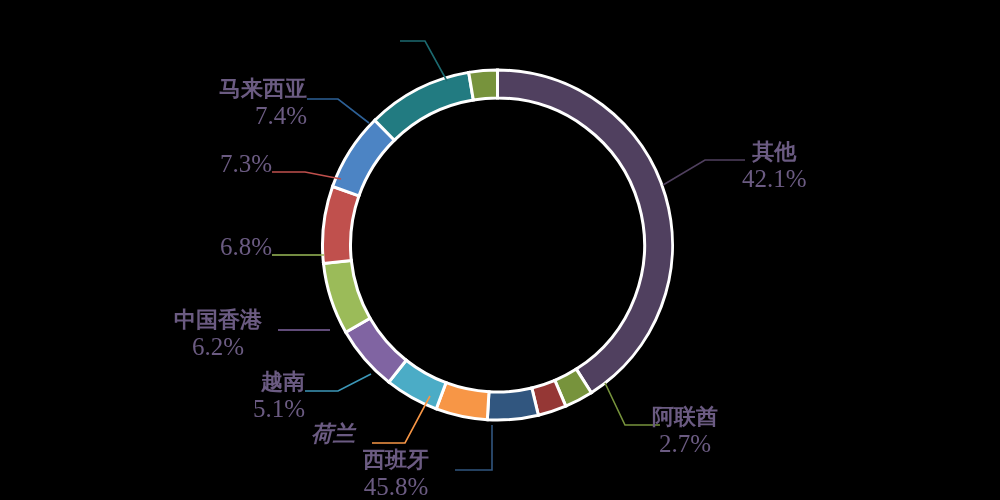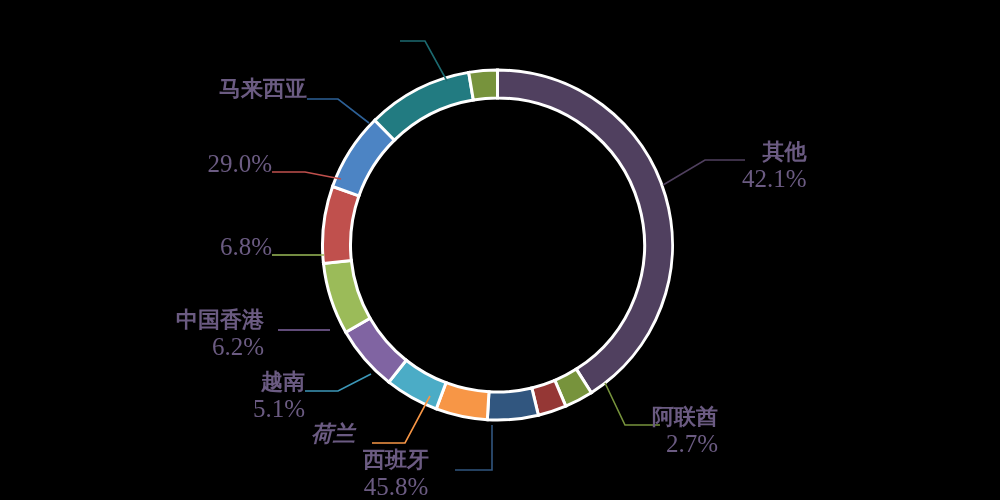--- a/index.html
+++ b/index.html
@@ -49,21 +49,21 @@
     font-family: "DejaVu Sans", sans-serif;
     font-size: 22px;
   }
   .label-value {
     display: block;
     font-family: "Liberation Serif", "DejaVu Serif", serif;
     font-size: 25px;
     font-weight: normal;
   }
   .align-right { text-align: right; }
-  .align-left  { text-align: right;  }
+  .align-left  { text-align: center;  }
   .align-center{ text-align: center;}
 </style>
 </head>
 <body>
 
 <div id="chart-root">
 
   <svg id="donut-svg" viewBox="0 0 1000 500">
     <g id="slices">
         <path d="M 497.5 70 A 175 175 0 0 1 591.3329590919642 392.7172156116062 L 576.3196856372499 369.0824611137492 A 147 147 0 0 0 497.5 98 Z" fill="#50405f" class="slice-path"></path>
@@ -110,31 +110,32 @@
 
   <div class="label-group align-center" style="left:293px; top:422px; width:80px;font-style:italic;">
     <span class="label-name">荷兰</span>
   </div>
 
   <div class="label-group align-right" style="left:205px; top:370px; width:100px;">
     <span class="label-name">越南</span>
     <span class="label-value">5.1%</span>
   </div>
 
-  <div class="label-group align-right" style="left:144px; top:308px; width:120px;">
+  <div class="label-group align-right" style="left:158px; top:308px; width:120px;text-align:center;">
     <span class="label-name">中国香港</span>
     <span class="label-value">6.2%</span>
   </div>
 
   <div class="label-group align-right" style="left:172px; top:233px; width:100px;">
     <span class="label-value">6.8%</span>
   </div>
 
   <div class="label-group align-right" style="left:172px; top:150px; width:100px;">
-    <span class="label-value">29.0%</span>
+    <span class="label-value">7.3%</span>
   </div>
 
   <div class="label-group align-right" style="left:177px; top:77px; width:130px;">
     <span class="label-name">马来西亚</span>
+    <span class="label-value">7.4%</span>
   </div>
 
 
 </div>
 
 </body></html>

